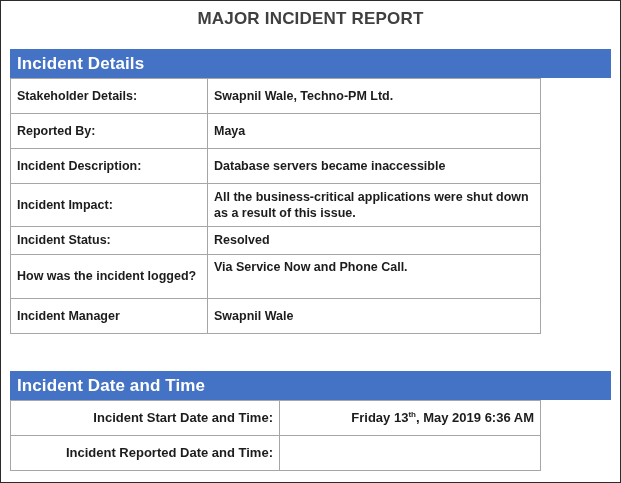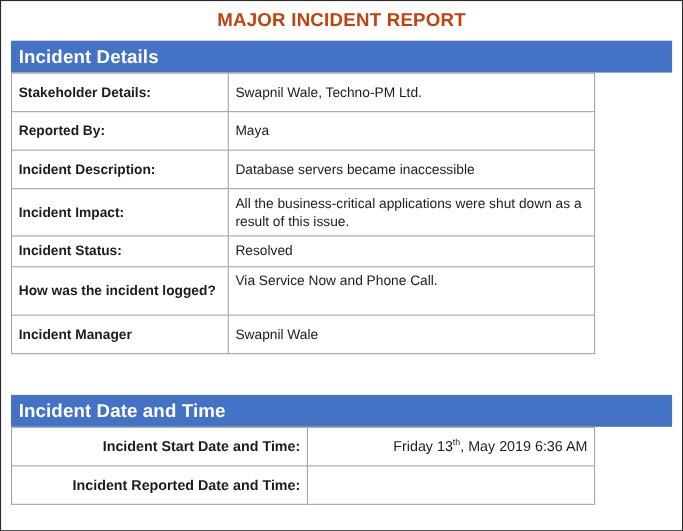--- a/index.html
+++ b/index.html
@@ -19,26 +19,26 @@
     box-sizing: border-box;
     background: #ffffff;
     border: 1px solid #2b2b2b;
     overflow: hidden;
   }
   .doc-title {
     text-align: center;
     font-size: 17px;
     font-weight: bold;
     letter-spacing: 0.2px;
-    color: #c2410c;
+    color: #404040;
     padding-top: 8px;
     padding-bottom: 4px;
   }
   .section {
-    margin: 4px 9px 0 9px;
+    margin: 16px 9px 0 9px;
   }
   .section.second {
     margin-top: 37px;
   }
   .sect-header {
     background: #4472C4;
     color: #ffffff;
     font-size: 17px;
     font-weight: bold;
     line-height: 1;
@@ -58,21 +58,21 @@
     font-size: 12.5px;
     vertical-align: middle;
     line-height: 1.3;
     background: #ffffff;
   }
   table.rpt td.lbl {
     font-weight: bold;
     color: #1c1c1c;
   }
   table.rpt td.val {
-    font-weight: normal;
+    font-weight: bold;
     color: #1c1c1c;
   }
   
   #tbl-details td.lbl { width: 184px; }
   #tbl-details tr.r-tall td { height: 28px; }
   #tbl-details tr.r-short td { height: 21px; }
   #tbl-details tr.r-two td { height: 36px; }
   
   #tbl-datetime td.lbl { width: 256px; }
   #tbl-datetime td { height: 28px; font-size: 13px; text-align: right; }

